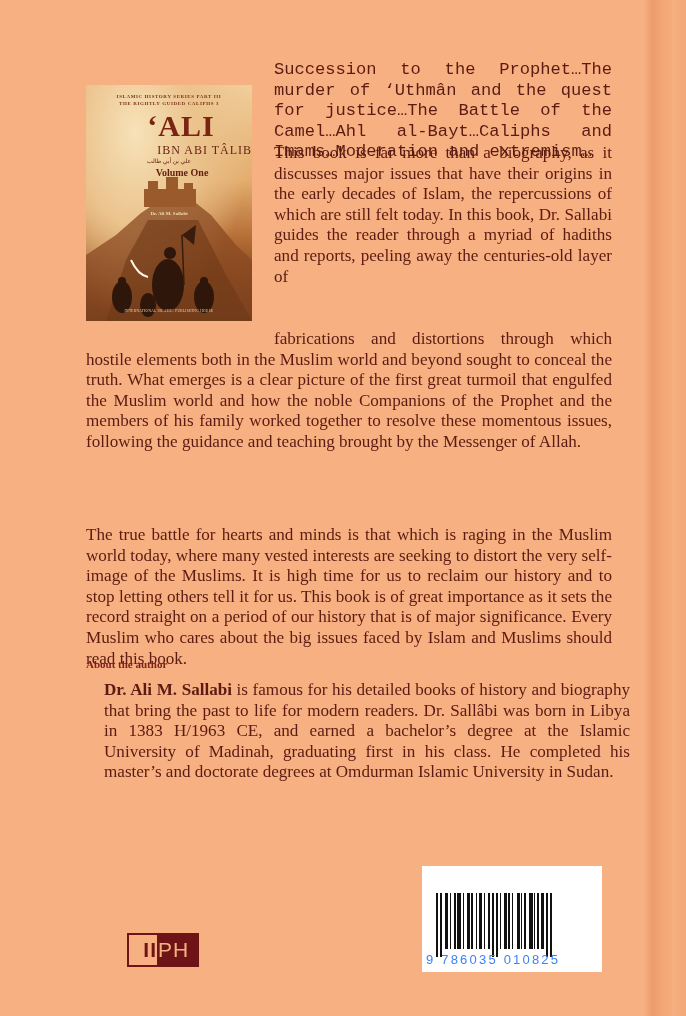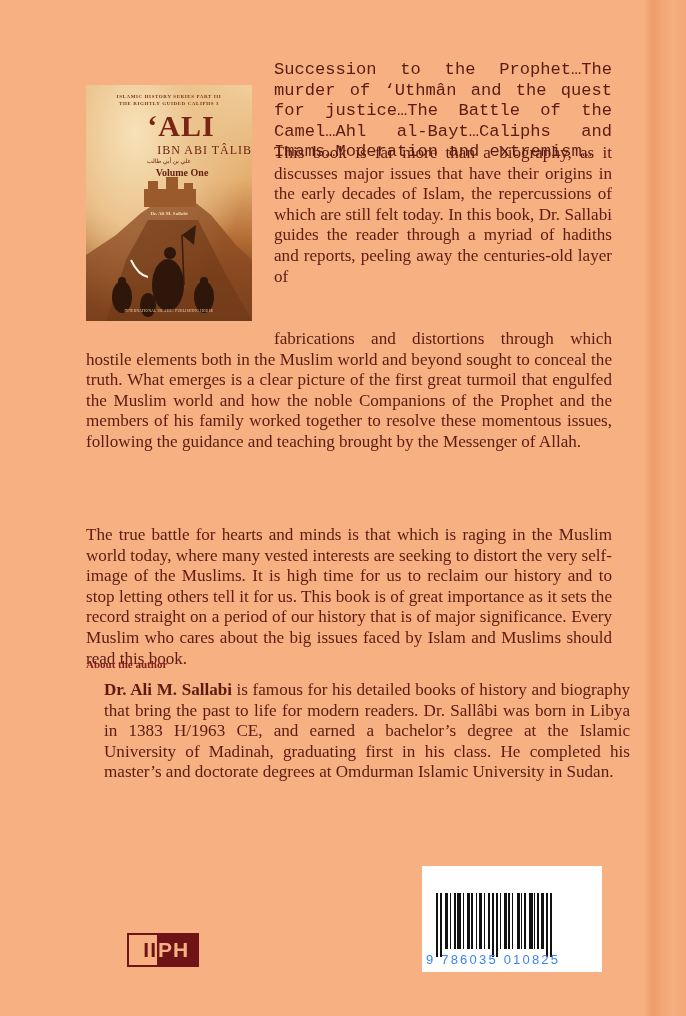--- a/index.html
+++ b/index.html
@@ -47,21 +47,21 @@
     position:absolute; left:422px; top:866px; width:180px; height:106px; background:#FFFFFF;
   }
   .isbn-label { position:absolute; left:6px; top:4px; font-size:16px; color:#1A1A1A; font-family:"Liberation Serif",serif; white-space:nowrap; }
   .bars { position:absolute; left:14px; top:27px; width:162px; height:62px; display:flex; align-items:flex-start; }
   .bars span { display:block; height:56px; background:#111; }
   .bars span.long { height:64px; }
   .bar-digits { position:absolute; left:4px; top:86px; font-size:13px; font-family:"Liberation Sans",sans-serif; letter-spacing:2.2px; color:#3b82f6; white-space:nowrap; }
 
   .logo { position:absolute; left:82px; top:933px; width:72px; height:34px; border:2px solid #6E1416; box-sizing:border-box; display:flex;margin-left:45px; }
   .logo .ii { width:28px; height:100%; display:flex; align-items:center; justify-content:flex-end; font-family:"Liberation Sans",sans-serif; font-weight:bold; font-size:21px; color:#6E1416; letter-spacing:1px; }
-  .logo .ph { flex:1; background:#6E1416; display:flex; align-items:center; justify-content:flex-start; font-family:"Liberation Sans",sans-serif; font-weight:bold; font-size:21px; color:#F6B081; letter-spacing:1px; padding-left:1px; }
+  .logo .ph { flex:1; background:#6E1416; display:flex; align-items:center; justify-content:flex-start; font-family:"Liberation Sans",sans-serif; font-weight:normal; font-size:21px; color:#F6B081; letter-spacing:1px; padding-left:1px; }
 </style>
 </head>
 <body>
 
 <div class="spine-edge"></div>
 <div class="spine"></div>
 
 <div class="cover">
   <svg width="166" height="236" viewBox="0 0 166 236">
 

